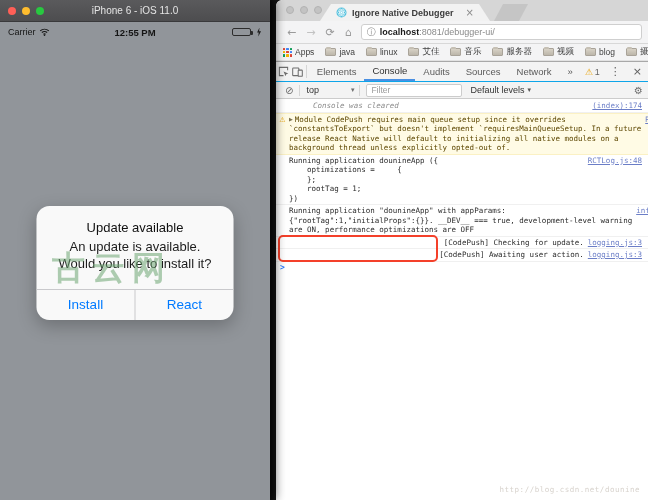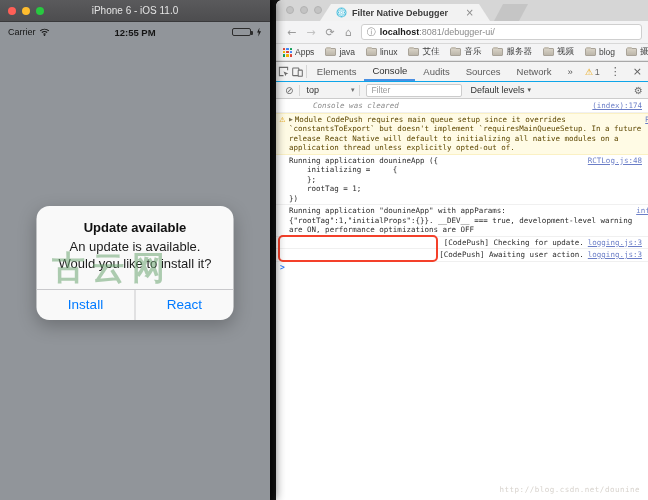--- a/index.html
+++ b/index.html
@@ -114,21 +114,21 @@
   .battery::after { content:""; position:absolute; right:-3px; top:2px; width:2px; height:4px;
                     background:#2c2c2c; border-radius:0 1px 1px 0; }
   .battery .fill { width:100%; height:100%; background:#50d25f; border-radius:1px; }
   .bolt { width:6px; height:9px; background:#1f1f1f; margin-left:3px;
           clip-path:polygon(58% 0, 18% 56%, 45% 56%, 38% 100%, 84% 42%, 52% 42%); }
   .wifi { margin-left:3px; }
 
   .alert { position:absolute; left:50%; top:184px; transform:translateX(-50%); width:197px;
            background:rgba(251,251,251,0.98); border-radius:13px; text-align:center;
            box-shadow:0 6px 18px rgba(0,0,0,0.25); overflow:hidden; }
-  .alert-title { font-size:13px; font-weight:bold; color:#111; padding:14px 14px 2px; }
+  .alert-title { font-size:13px; font-weight:normal; color:#111; padding:14px 14px 2px; }
   .alert-msg { font-size:13px; color:#1c1c1c; line-height:1.3; padding:2px 18px 16px; }
   .alert-btns { display:flex; border-top:1px solid #c9c9cc; height:31px; }
   .alert-btn { flex:1; display:flex; align-items:center; justify-content:center;
                font-size:13.5px; color:#007aff; }
   .alert-btn + .alert-btn { border-left:1px solid #c9c9cc; }
   #sim-watermark { position:absolute; left:52px; top:224px; font-size:33px; font-weight:bold;
                    color:rgba(110,165,115,0.55); letter-spacing:7px; white-space:nowrap;
                    font-family:"DejaVu Sans",sans-serif; pointer-events:none; }
 </style>
 </head>
@@ -145,21 +145,21 @@
       <div class="tab">
         <svg class="react-logo" viewBox="0 0 24 24">
           <circle cx="12" cy="12" r="11" fill="#53c1de"></circle>
           <circle cx="12" cy="12" r="2" fill="#fff"></circle>
           <g fill="none" stroke="#fff" stroke-width="1.3">
             <ellipse cx="12" cy="12" rx="9" ry="3.6"></ellipse>
             <ellipse cx="12" cy="12" rx="9" ry="3.6" transform="rotate(60 12 12)"></ellipse>
             <ellipse cx="12" cy="12" rx="9" ry="3.6" transform="rotate(120 12 12)"></ellipse>
           </g>
         </svg>
-        <span class="tab-title">Filter Native Debugger</span>
+        <span class="tab-title">Ignore Native Debugger</span>
         <span class="tab-close ico">×</span>
       </div>
       <div class="newtab-stub"></div>
     </div>
 
     <div class="toolbar">
       <span class="nav-ico">←</span>
       <span class="nav-ico" style="color:#c2c2c2">→</span>
       <span class="nav-ico">⟳</span>
       <span class="nav-ico">⌂</span>
@@ -269,30 +269,30 @@
           <span class="body">Console was cleared</span>
           <span class="src">(index):174</span>
         </div>
 
         <div class="crow warn">
           <span class="gut"><span class="warn-icon ico">⚠</span></span>
           <span class="body">
             <span class="ln"><span class="exp-tri ico">▶</span><span>Module CodePush requires main queue setup since it overrides</span></span>
             <div class="ln">`constantsToExport` but doesn't implement `requiresMainQueueSetup. In a future</div>
             <div class="ln">release React Native will default to initializing all native modules on a</div>
-            <div class="ln">application thread unless explicitly opted-out of.</div>
+            <div class="ln">background thread unless explicitly opted-out of.</div>
           </span>
           <span class="src">RCTLog.js:48</span>
         </div>
 
         <div class="crow">
           <span class="gut"></span>
           <span class="body">
             <div class="ln">Running application dounineApp ({</div>
-            <div class="ln">    initializing =     {</div>
+            <div class="ln">    optimizations =     {</div>
             <div class="ln">    };</div>
             <div class="ln">    rootTag = 1;</div>
             <div class="ln">})</div>
           </span>
           <span class="src">RCTLog.js:48</span>
         </div>
 
         <div class="crow">
           <span class="gut"></span>
           <span class="body">

